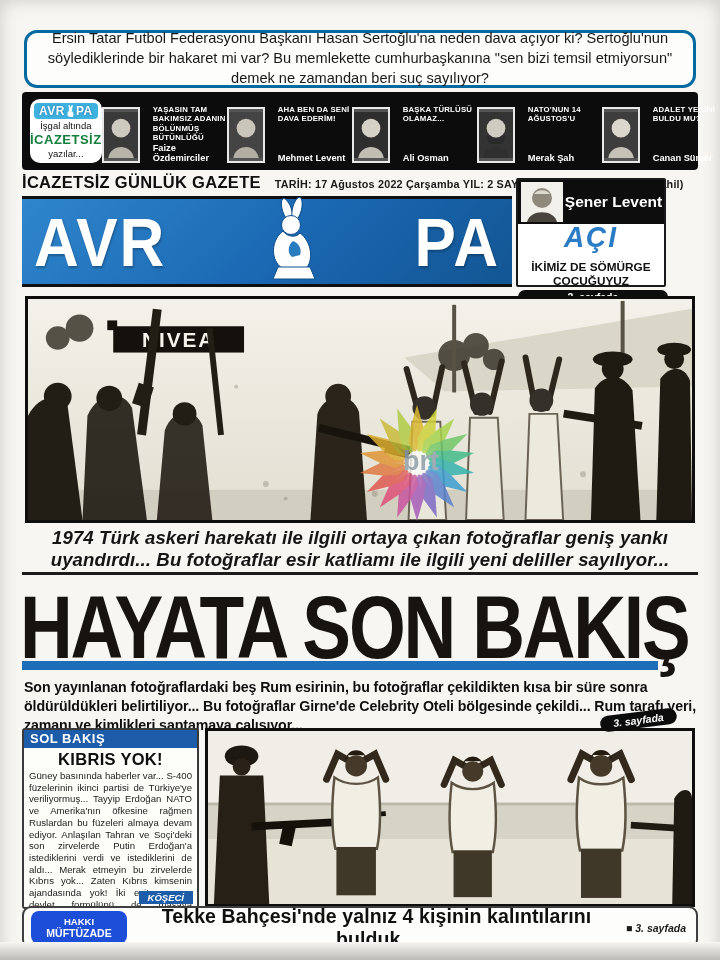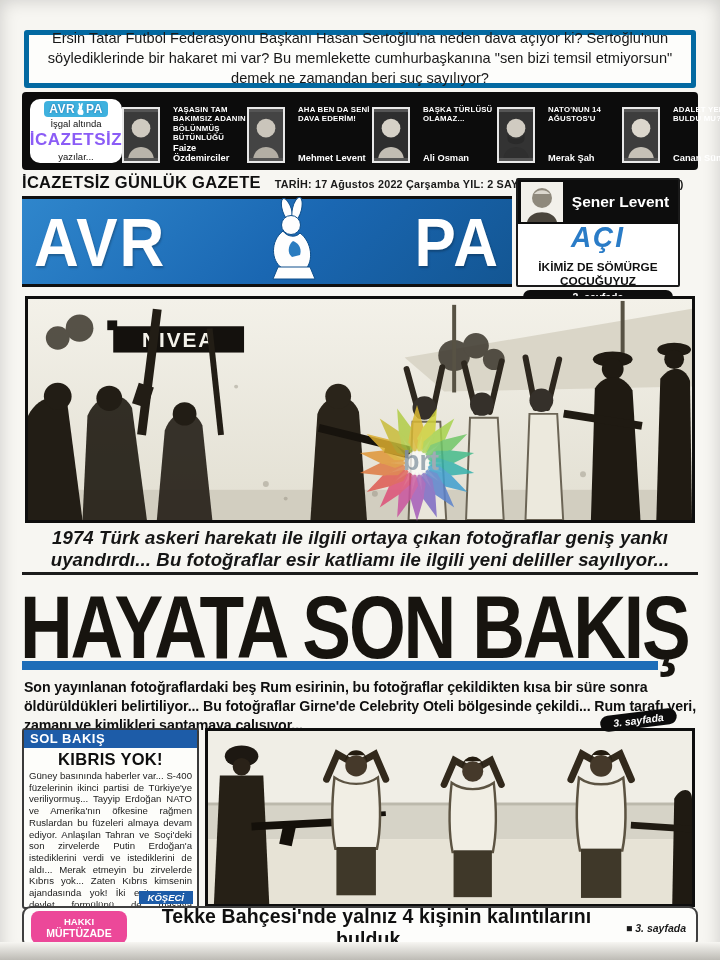--- a/index.html
+++ b/index.html
@@ -3,35 +3,35 @@
 <meta charset="utf-8">
 <style>
   * { margin:0; padding:0; box-sizing:border-box; }
   html,body { width:720px; height:960px; }
   body { font-family:"Liberation Sans", sans-serif; background:#c9c7c1; }
   .page { position:relative; width:720px; height:960px; background:#f7f6f2; overflow:hidden;
           box-shadow:inset 0 0 18px rgba(0,0,0,.18); }
 
   
   .top-box { position:absolute; left:24px; top:30px; width:672px; height:58px;
-    background:#fdfdfb; border:5px solid #0369a1; border-radius:3px;
+    background:#fdfdfb; border:3px solid #0369a1; border-radius:13px;
     display:flex; align-items:center; justify-content:center; padding:4px 14px;
     font-size:14.6px; font-weight:500; color:#191919; text-align:center; line-height:1.35; }
 
   
   .strip { position:absolute; left:22px; top:92px; width:676px; height:78px;
     background:#0c0c0c; border-radius:4px; display:flex; align-items:center;
     justify-content:space-between; padding:6px 8px; }
   .logo-box { width:92px; height:64px; background:#fff; border-radius:10px;
     display:flex; flex-direction:column; align-items:center; justify-content:center; gap:1px; }
   .logo-brand { background:#3fb1de; border-radius:4px; padding:1px 5px; display:flex; align-items:center;
     color:#fff; font-weight:bold; font-size:12px; letter-spacing:.5px;
     text-shadow:0 0 2px #1668a8; }
   .logo-line1,.logo-line3 { font-size:9.5px; color:#111; }
-  .logo-line2 { font-size:17px; font-weight:bold; color:#8b5cf6; letter-spacing:.5px; }
+  .logo-line2 { font-size:13px; font-weight:bold; color:#15803d; letter-spacing:.5px; }
   .columnist { display:flex; align-items:flex-end; gap:13px; height:64px; }
   .col-photo { width:38px; height:56px; border:2px solid #e8e8e8; background:#555; flex:none; }
   .col-photo svg { display:block; width:100%; height:100%; }
   .col-text { width:74px; height:58px; display:flex; flex-direction:column; justify-content:space-between; }
   .col-title { color:#fff; font-weight:bold; font-size:7.8px; line-height:1.2; letter-spacing:.2px; }
   .col-name { color:#fff; font-weight:bold; font-size:9.3px; }
 
   
   .mast-row { position:absolute; left:22px; top:173px; width:676px; display:flex; align-items:baseline; }
   .mast-left { font-size:16.5px; font-weight:800; color:#0f0f0f; letter-spacing:.3px; }
@@ -40,21 +40,21 @@
   
   .banner { position:absolute; left:22px; top:196px; width:490px; height:91px;
     background:linear-gradient(135deg,#2f86cc 0%, #1a67b2 55%, #135693 100%);
     border-top:3px solid #101010; border-bottom:3px solid #101010;
     display:flex; align-items:center; justify-content:space-between; padding:0 12px; }
   .banner-word { color:#fff; font-weight:bold; font-size:62px; letter-spacing:2px;
     transform:scaleY(1.12); text-shadow:1px 2px 2px rgba(0,0,0,.25); }
   .banner-rabbit { height:84px; width:62px; margin-top:-6px; }
 
   
-  .sener { position:absolute; left:516px; top:178px; width:164px; height:109px;
+  .sener { position:absolute; left:516px; top:178px; width:150px; height:109px;
     background:#fff; border:2px solid #1a1a1a; border-radius:2px; }
   .sener-head { height:44px; background:#0d0d0d; display:flex; align-items:center; }
   .sener-photo { width:42px; height:40px; background:#fff; margin-left:3px; flex:none; }
   .sener-photo svg { display:block; width:100%; height:100%; }
   .sener-name { flex:1; text-align:center; color:#fff; font-weight:bold; font-size:15.5px; }
   .sener-aci { text-align:center; font-size:28px; font-weight:800; font-style:italic;
     color:#2a7cc7; line-height:1.0; letter-spacing:2px; transform:scaleY(1.05); }
   .sener-headline { text-align:center; font-weight:bold; font-size:11.8px; color:#101010; line-height:1.15; margin-top:9px; }
   .sener-pill { margin:2px auto 0; width:150px; background:#0d0d0d; border-radius:9px;
     color:#fff; font-weight:bold; font-size:10.5px; text-align:center; padding:1px 0; }
@@ -91,21 +91,21 @@
   .sk-badge { position:absolute; right:4px; bottom:3px; background:#1d5ca8; color:#fff;
     font-weight:bold; font-style:italic; font-size:9.5px; padding:1px 9px; }
 
   .photo2 { position:absolute; left:205px; top:728px; width:490px; height:179px;
     border:3px solid #0e0e0e; background:#efede5; }
 
   
   .bottom-strip { position:absolute; left:22px; top:906px; width:676px; height:43px;
     background:#fdfdfb; border:2px solid #3f3f3f; border-radius:9px;
     display:flex; align-items:center; }
-  .author-badge { width:96px; height:33px; background:#ec4899; border-radius:8px; margin-left:7px;
+  .author-badge { width:96px; height:33px; background:#1d4ed8; border-radius:8px; margin-left:7px;
     display:flex; flex-direction:column; align-items:center; justify-content:center; flex:none; }
   .author-l1 { color:#fff; font-weight:bold; font-size:9.5px; }
   .author-l2 { color:#fff; font-weight:bold; font-size:10.5px; }
   .bottom-headline { flex:1; text-align:center; font-weight:800; font-size:19.5px; color:#101010; letter-spacing:.1px; }
   .bottom-page { font-style:italic; font-weight:bold; font-size:10.5px; color:#1a1a1a; margin-right:10px; }
 
   .bottom-shade { position:absolute; left:0; top:942px; width:720px; height:18px;
     background:linear-gradient(#f7f6f2, #bdbbb5); }
 </style>
 </head>

